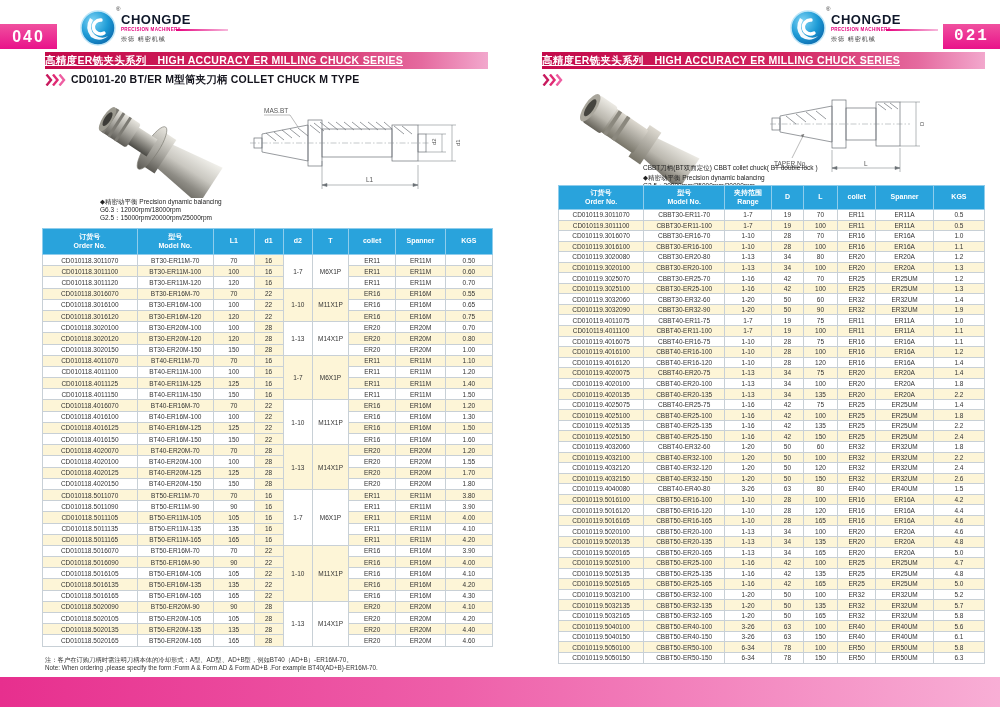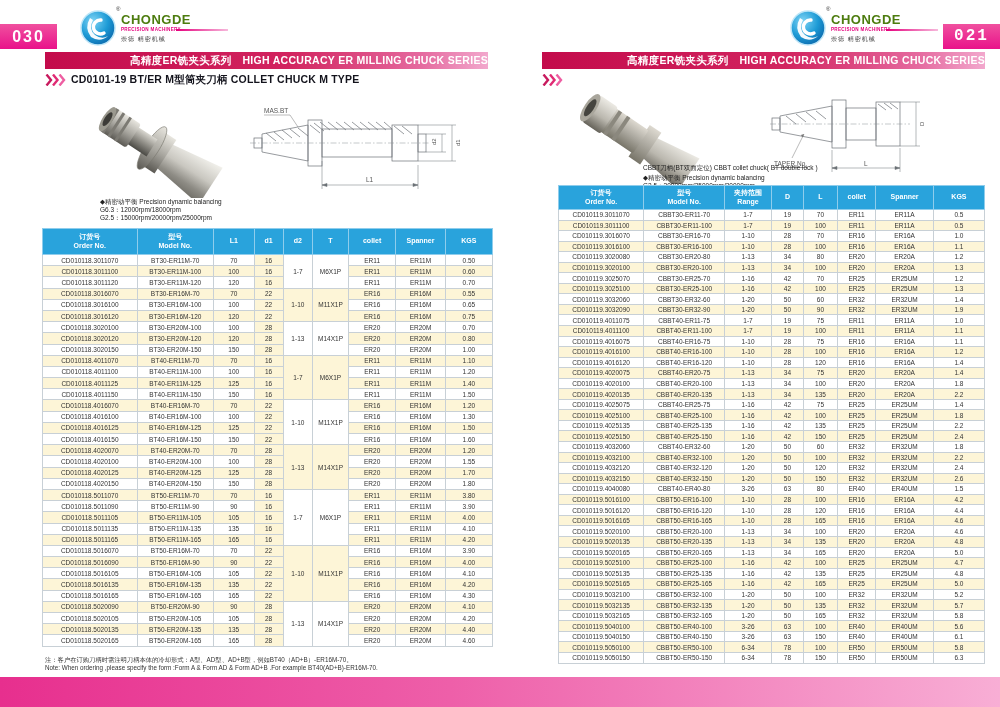--- a/index.html
+++ b/index.html
@@ -11,29 +11,29 @@
       color:#fff;font-size:16px;font-weight:bold;letter-spacing:2px;
       background:linear-gradient(180deg,#f0519f,#e9128a);}
   .pn-left{left:0;}
   .pn-right{left:943px;font-family:Liberation Mono, monospace;}
 
   
   .logo{position:absolute;top:6px;width:150px;height:44px;}
   .logo-left{left:80px;} .logo-right{left:790px;}
   .globe{position:absolute;left:0;top:4px;width:36px;height:36px;}
   .reg{position:absolute;left:36px;top:0;font-size:6px;color:#333;}
-  .lg-name{position:absolute;left:41px;top:6px;font-size:13px;font-weight:bold;color:#4d7c0f;letter-spacing:.5px;}
+  .lg-name{position:absolute;left:41px;top:6px;font-size:13px;font-weight:bold;color:#0f172a;letter-spacing:.5px;}
   .lg-sub{position:absolute;left:41px;top:21px;font-size:4.6px;color:#e5007d;font-weight:bold;letter-spacing:.3px;white-space:nowrap;}
   .lg-line{position:absolute;left:96px;top:23px;width:52px;height:2px;background:linear-gradient(90deg,#e5007d,#f7b9dc);}
   .lg-cn{position:absolute;left:41px;top:29px;font-size:6px;color:#3a3a3a;letter-spacing:1px;}
 
   
-  .banner{position:absolute;top:52px;width:443px;height:17px;line-height:17px;text-align:right;
+  .banner{position:absolute;top:52px;width:443px;height:17px;line-height:17px;text-align:left;
           color:#fff;font-size:10.5px;font-weight:bold;letter-spacing:.3px;
-          background:linear-gradient(90deg,#c30b4b 0%,#d2245f 55%,#e56a9f 85%,#f2a8cd 100%);}
+          background:linear-gradient(90deg,#c30b4b 0%,#d2245f 55%,#e56a9f 85%,#f2a8cd 100%);text-decoration:underline;}
   .banner-left{left:45px;} .banner-right{left:542px;}
 
   
   .section{position:absolute;top:72px;height:15px;display:flex;align-items:center;gap:5px;}
   .section-left{left:45px;} .section-right{left:542px;}
   .section .title{font-size:10.5px;font-weight:bold;color:#13131c;letter-spacing:.2px;}
 
   
   .smalltext{position:absolute;font-size:6.5px;line-height:8.2px;color:#222;}
 
@@ -57,21 +57,21 @@
   .bottombar{position:absolute;left:0;top:677px;width:1000px;height:30px;
              background:linear-gradient(90deg,#e72f8e 0%,#ee5fa9 45%,#f8aed5 100%);}
 
   svg text{font-family:"Liberation Sans","DejaVu Sans",sans-serif;}
 </style>
 </head>
 <body>
 
 <div id="stage">
 
-  <div class="pn pn-left">030</div>
+  <div class="pn pn-left">040</div>
 
   <div class="logo logo-left">
     <svg class="globe" viewBox="0 0 36 36">
       <defs>
         <radialGradient id="gb1" cx="35%" cy="30%" r="80%">
           <stop offset="0%" stop-color="#7fd4f5"></stop>
             <stop offset="55%" stop-color="#1d9bd6"></stop>
             <stop offset="100%" stop-color="#0a63a8"></stop>
         </radialGradient>
       </defs>
@@ -87,21 +87,21 @@
   </div>
 
   <div class="banner banner-left">高精度ER铣夹头系列　HIGH ACCURACY ER MILLING CHUCK SERIES</div>
 
   <div class="section section-left">
     <svg width="21" height="12" viewBox="0 0 21 12">
       <path d="M1.5 0.5 L6 6 L1.5 11.5" fill="none" stroke="#c81a5e" stroke-width="2.4"></path>
       <path d="M8 0.5 L12.5 6 L8 11.5" fill="none" stroke="#e02a74" stroke-width="2.4"></path>
       <path d="M14.5 0.5 L19 6 L14.5 11.5" fill="none" stroke="#ee5ea2" stroke-width="2.4"></path>
     </svg>
-    <span class="title">CD0101-19  BT/ER M型筒夹刀柄  COLLET CHUCK M TYPE</span>
+    <span class="title">CD0101-20  BT/ER M型筒夹刀柄  COLLET CHUCK M TYPE</span>
   </div>
 
   <svg style="position:absolute;left:70px;top:98px;" width="165" height="100" viewBox="0 0 165 100">
     <defs>
       <linearGradient id="met1" x1="0" y1="0" x2="0" y2="1">
         <stop offset="0%" stop-color="#f2f1ec"></stop>
           <stop offset="45%" stop-color="#c9c7c0"></stop>
           <stop offset="75%" stop-color="#8e8c85"></stop>
           <stop offset="100%" stop-color="#6f6d66"></stop>
       </linearGradient>

